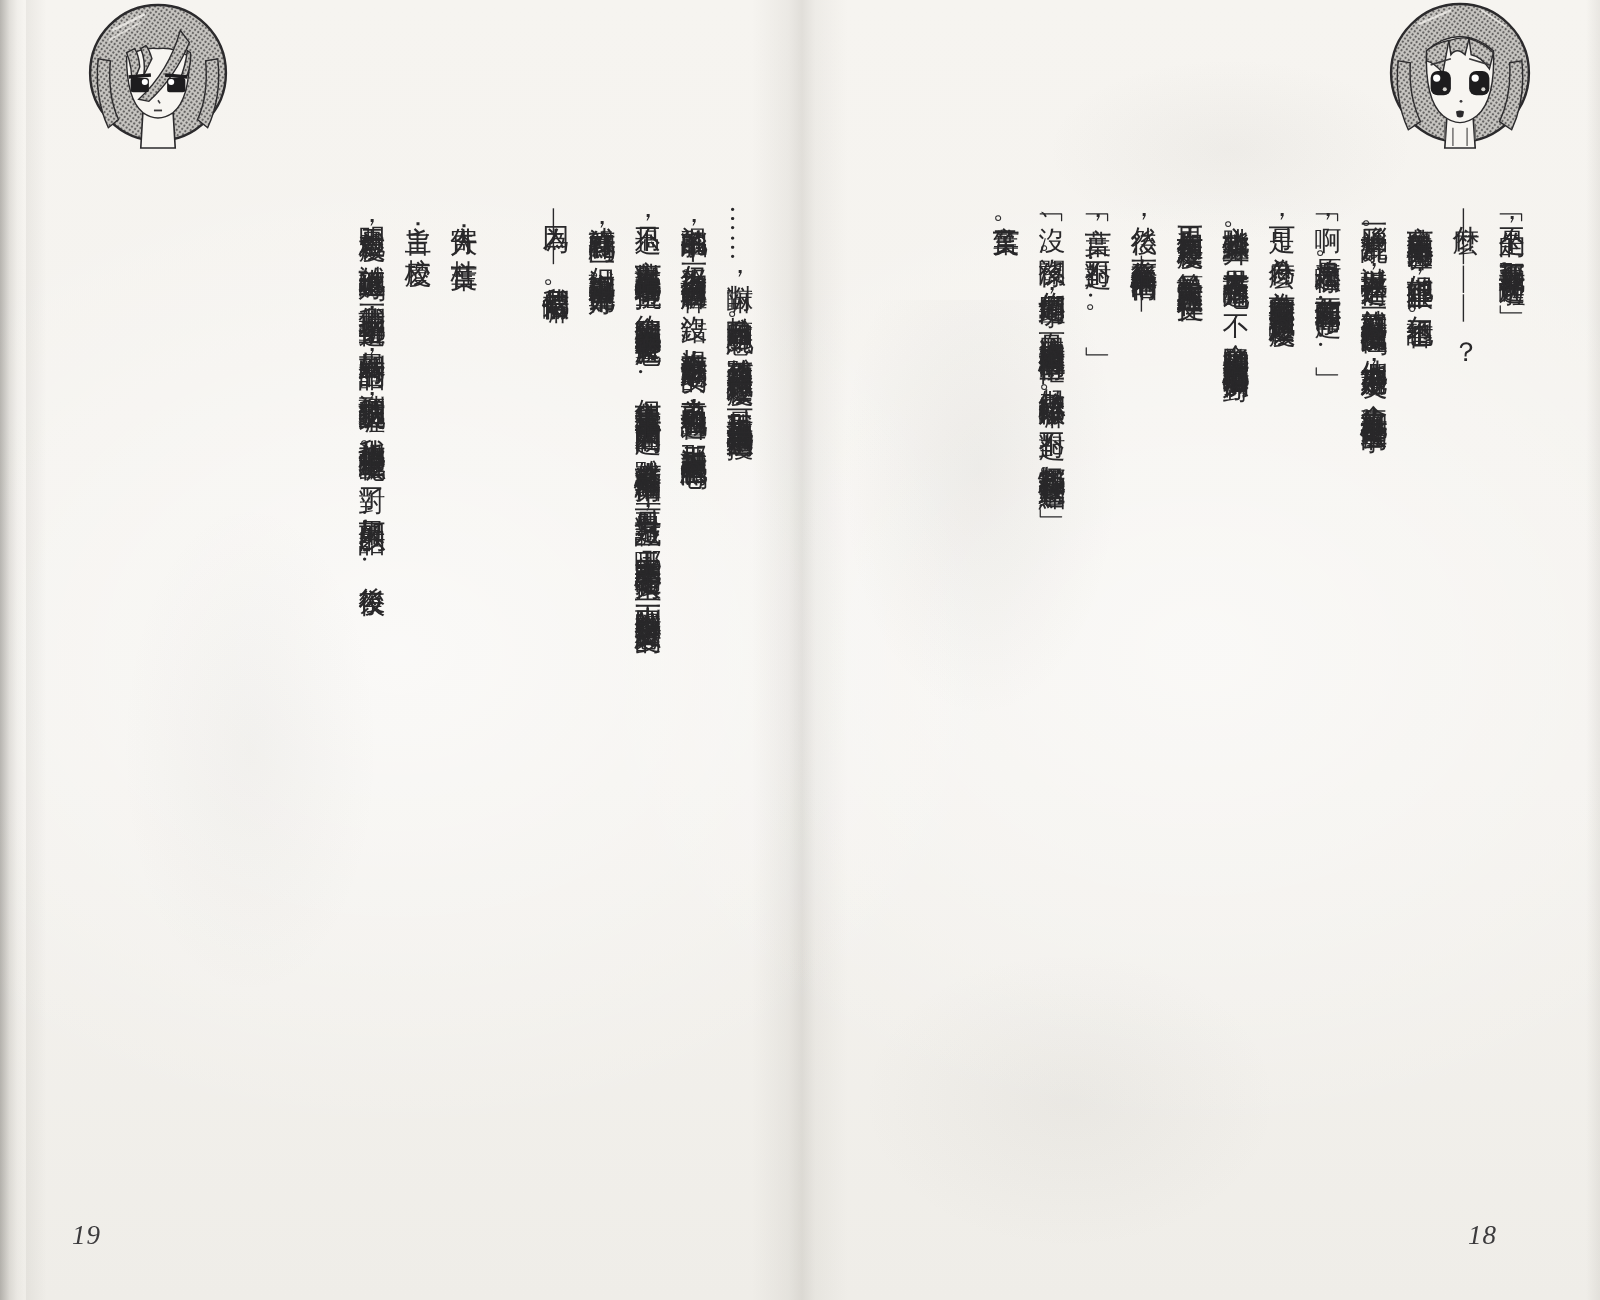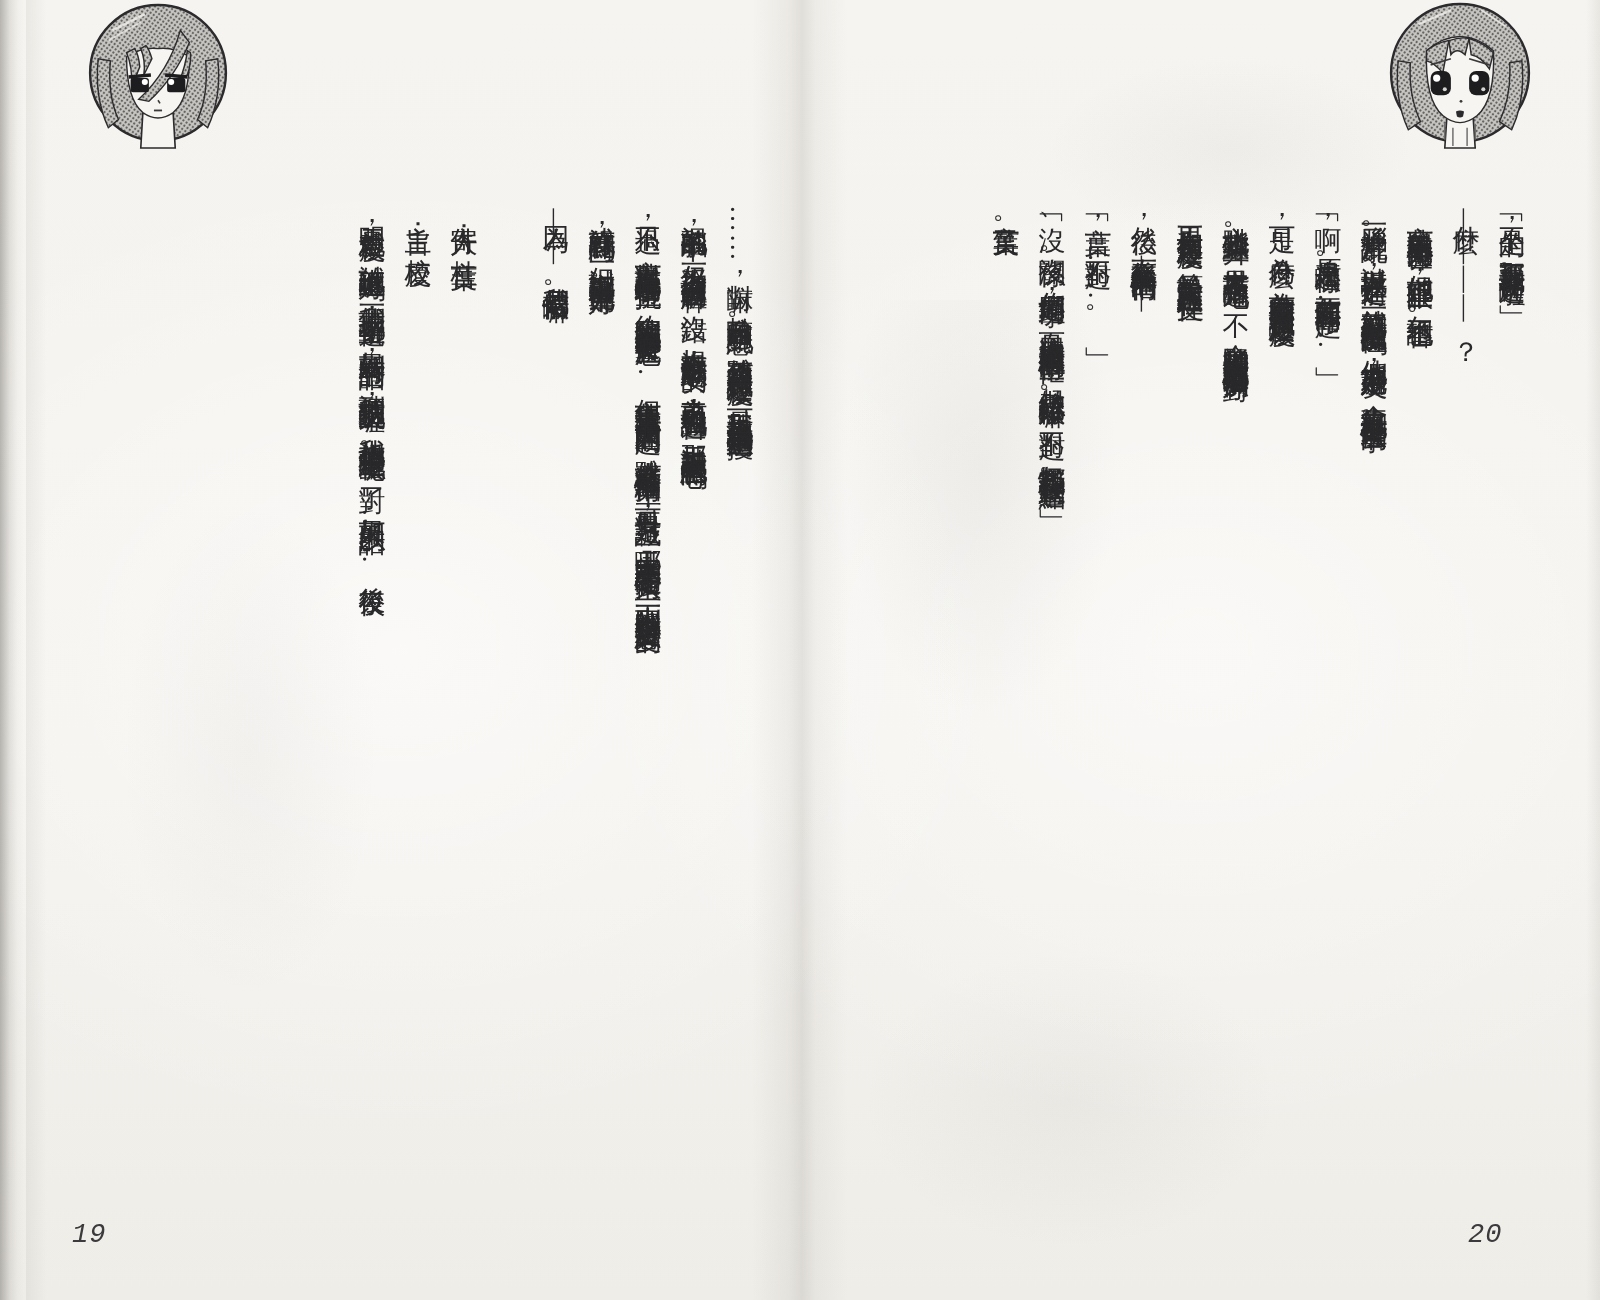--- a/index.html
+++ b/index.html
@@ -40,21 +40,21 @@
     font-size:27px;line-height:46px;letter-spacing:1.7px;
     color:#29282a;text-align:left;
   }
   .vtext-left{left:73px;}
   .vtext-right{left:845px;}
   .vtext p{margin:0;padding:0;text-indent:57px;}
   .vtext p.blank{text-indent:0;}
   .vtext p.blank::before{content:"\3000";}
 
   .page-number{position:absolute;top:1220px;font-size:27px;font-style:italic;
-    color:#3b3a3c;font-family:Liberation Mono, monospace;letter-spacing:1px;}
+    color:#3b3a3c;font-family:Liberation Serif, serif;letter-spacing:1px;}
   .pn-left{left:72px;}
   .pn-right{left:1468px;}
 
   .avatar{position:absolute;width:152px;height:152px;}
   .avatar-left{left:82px;top:0;}
   .avatar-right{left:1384px;top:-2px;}
 </style>
 </head>
 <body>
 
@@ -173,16 +173,16 @@
       <p>「啊，原來是這樣啊。你要和西園寺同學一起……」</p>
       <p>可是，為什麼？為什麼西園寺同學要和誠一起度過校慶？</p>
       <p>心跳指數直線上升。世界應該不會不知道吧？不，全神野學園的學生應該都知道那個慣例才對。</p>
       <p>男生和女生一起逛校慶，等於是向眾人宣示兩人正在交往。</p>
       <p>然後，在後夜祭共舞一曲的情侶——</p>
       <p>「言葉，對不起……。」</p>
       <p>「沒、沒關係。你們是同班同學，而且這次的校慶還有攤位的事得忙，一起做總是比較好嘛。對不起，都怪我粗心沒注意到這一點。」</p>
       <p>言葉笑了。</p>
     </div>
 
-    <div class="page-number pn-right">20</div>
+    <div class="page-number pn-right">18</div>
   </div>
 
 </div>
 
 </body></html>

